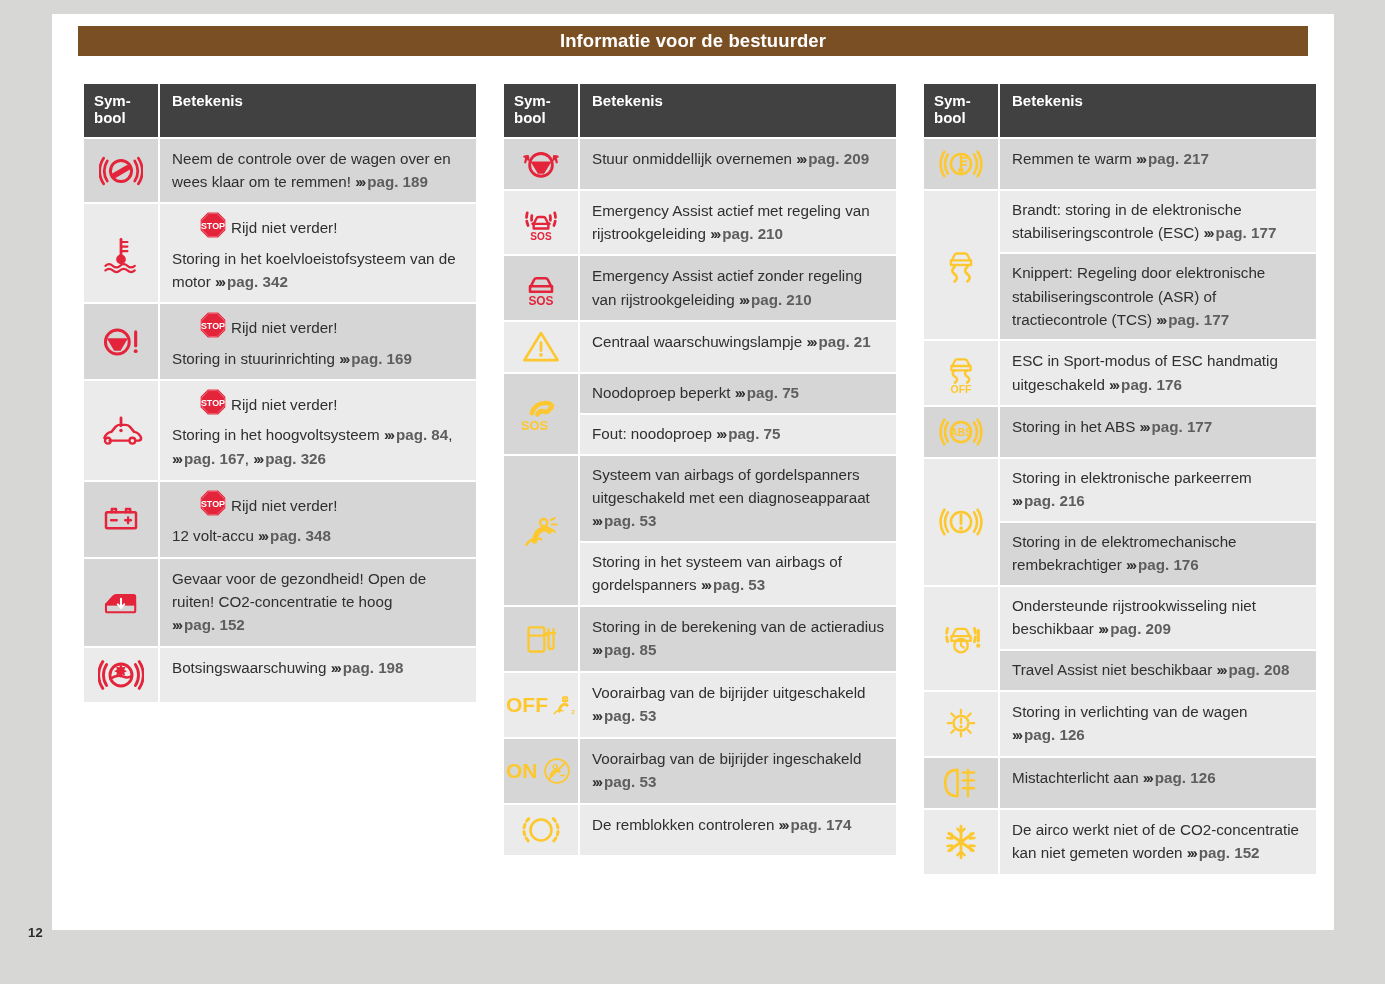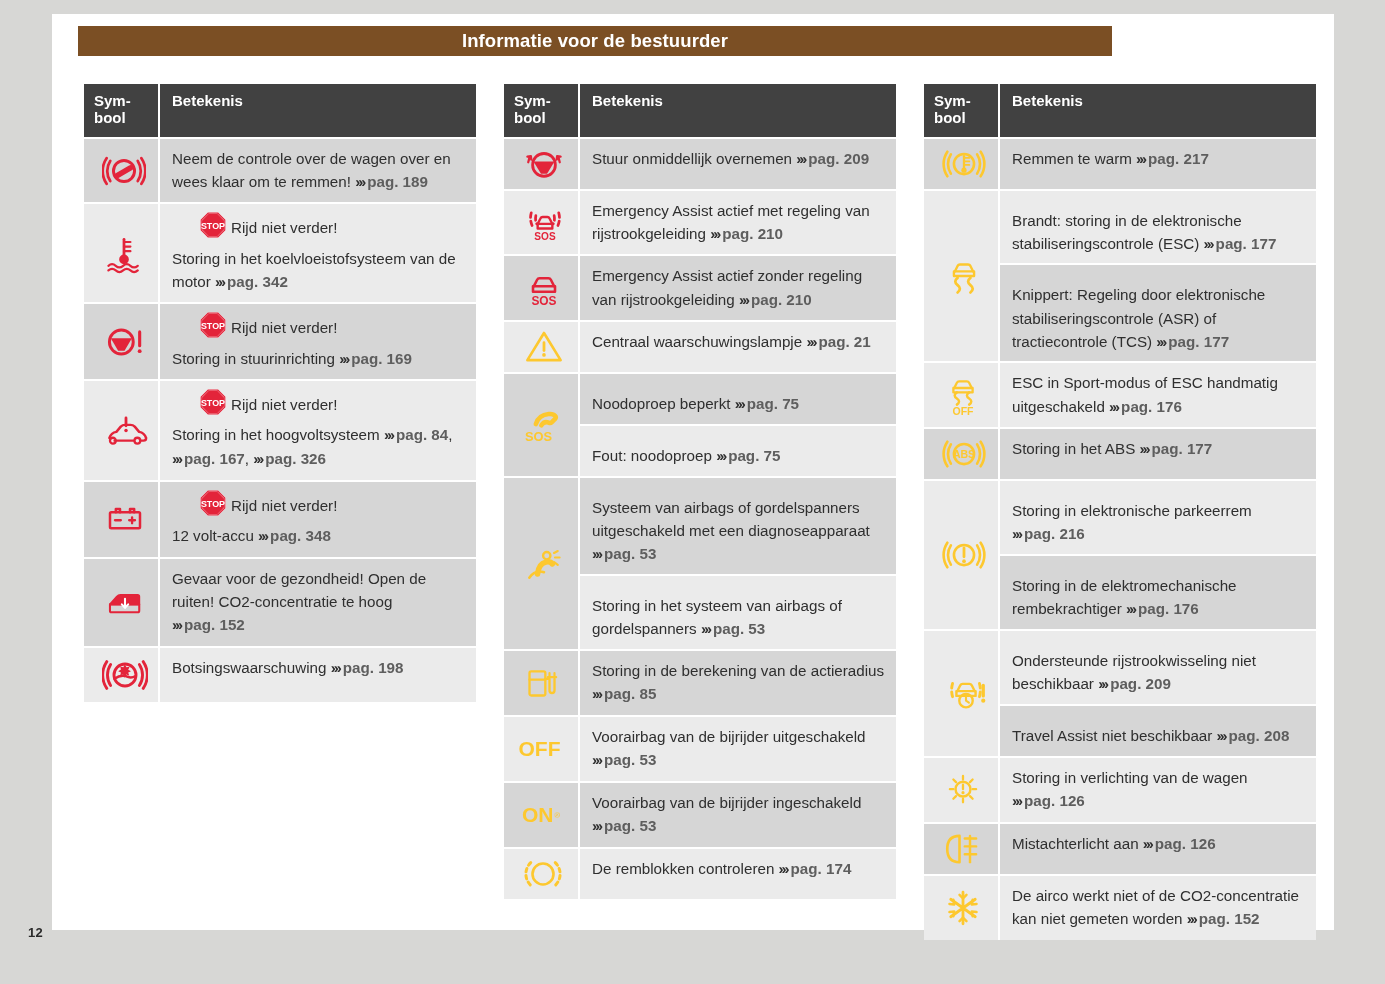--- a/index.html
+++ b/index.html
@@ -14,21 +14,21 @@
     width:1282px;height:916px;
     background:#ffffff;
   }
   .page-number{
     position:absolute;left:28px;top:925px;
     font-size:13px;font-weight:bold;color:#2b2b2b;
     letter-spacing:.2px;
   }
   .banner{
     position:absolute;left:78px;top:26px;
-    width:1034px;height:30px;
+    width:1230px;height:30px;
     background:#7b4f24;
     color:#ffffff;
     font-size:18.5px;font-weight:bold;
     display:flex;align-items:center;justify-content:center;
     letter-spacing:.1px;
   }
   .columns{
     position:absolute;left:84px;top:82px;
     width:1232px;
     display:flex;
@@ -61,34 +61,34 @@
 
   tbody td{
     vertical-align:top;
     padding:0;
   }
   td.symcell{
     width:76px;
     text-align:center;
     vertical-align:middle;
     border-right:2px solid #ffffff;
-    padding:4px 18px;
+    padding:4px 2px;
   }
   td.symcell svg{display:block;margin:0 auto;}
 
   .shade-a{background:#d6d6d6;}
   .shade-b{background:#ebebeb;}
 
   .cellpad{
     padding:8px 10px 9px 12px;
     font-size:15.2px;
     line-height:1.52;
     color:#2f2f2f;
   }
-  .cellpad.tight{padding-top:18px;padding-bottom:8px;}
+  .cellpad.tight{padding-top:7px;padding-bottom:8px;}
 
   .ref{
     font-weight:bold;color:#5e5e5e;white-space:nowrap;
   }
   .chev{
     font-weight:bold;color:#2f2f2f;letter-spacing:-2px;
     font-size:15px;padding-right:3px;
   }
   .stopline{display:block;margin-bottom:2px;}
   .stopline .txt{vertical-align:middle;}

